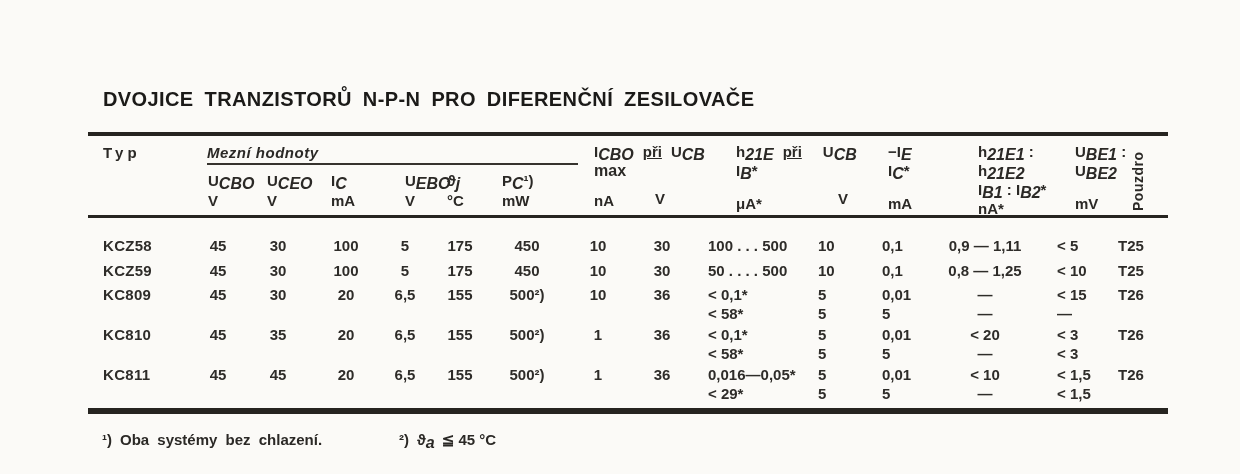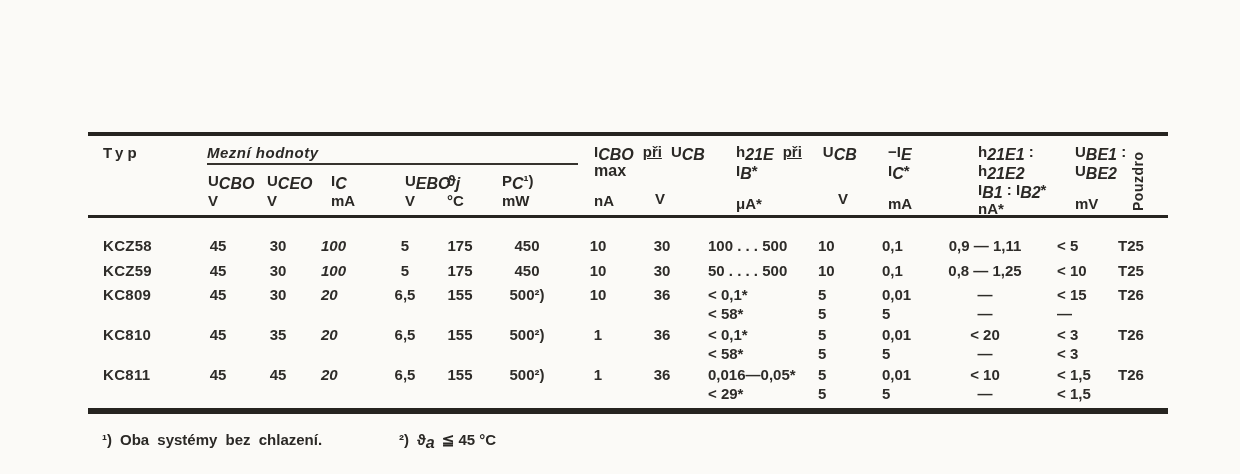--- a/index.html
+++ b/index.html
@@ -36,21 +36,21 @@
     font-size:14px;letter-spacing:.5px;
   }
   .row{position:absolute;left:0;right:0;height:0;}
   .c{
     position:absolute;top:0;font-size:15px;font-weight:700;line-height:19px;
     white-space:pre-line;color:#2e2c29;
   }
   .col-typ{left:103px;letter-spacing:.3px;}
   .col-ucbo{left:193px;width:50px;text-align:center;}
   .col-uceo{left:253px;width:50px;text-align:center;}
-  .col-ic{left:321px;width:50px;text-align:left;font-style:italic;}
+  .col-ic{left:321px;width:50px;text-align:center;}
   .col-uebo{left:380px;width:50px;text-align:center;}
   .col-thj{left:435px;width:50px;text-align:center;}
   .col-pc{left:497px;width:60px;text-align:center;}
   .col-icbo{left:573px;width:50px;text-align:center;}
   .col-ucb{left:637px;width:50px;text-align:center;}
   .col-h21e{left:708px;width:110px;}
   .col-ucb2{left:818px;width:40px;}
   .col-ie{left:882px;width:50px;}
   .col-h21r{left:935px;width:100px;text-align:center;}
   .col-ube{left:1057px;width:60px;}
@@ -58,20 +58,21 @@
   .fn{position:absolute;top:431px;font-size:15px;font-weight:700;white-space:nowrap;}
   .fn-1{left:102px;word-spacing:4px;}
   .fn-2{left:399px;}
   .fnmark{margin-right:8px;}
 </style>
 </head>
 <body>
 
 <div class="page">
 
+  <h1 class="title">DVOJICE TRANZISTORŮ N-P-N PRO DIFERENČNÍ ZESILOVAČE</h1>
 
   <div class="rule rule-top"></div>
   <div class="rule rule-mezni"></div>
   <div class="rule rule-head"></div>
   <div class="rule rule-bottom"></div>
 
   <span class="h hd-typ">Typ</span>
   <span class="h hd-mezni">Mezní hodnoty</span>
 
   <div class="h subhdr" style="left:208px">

